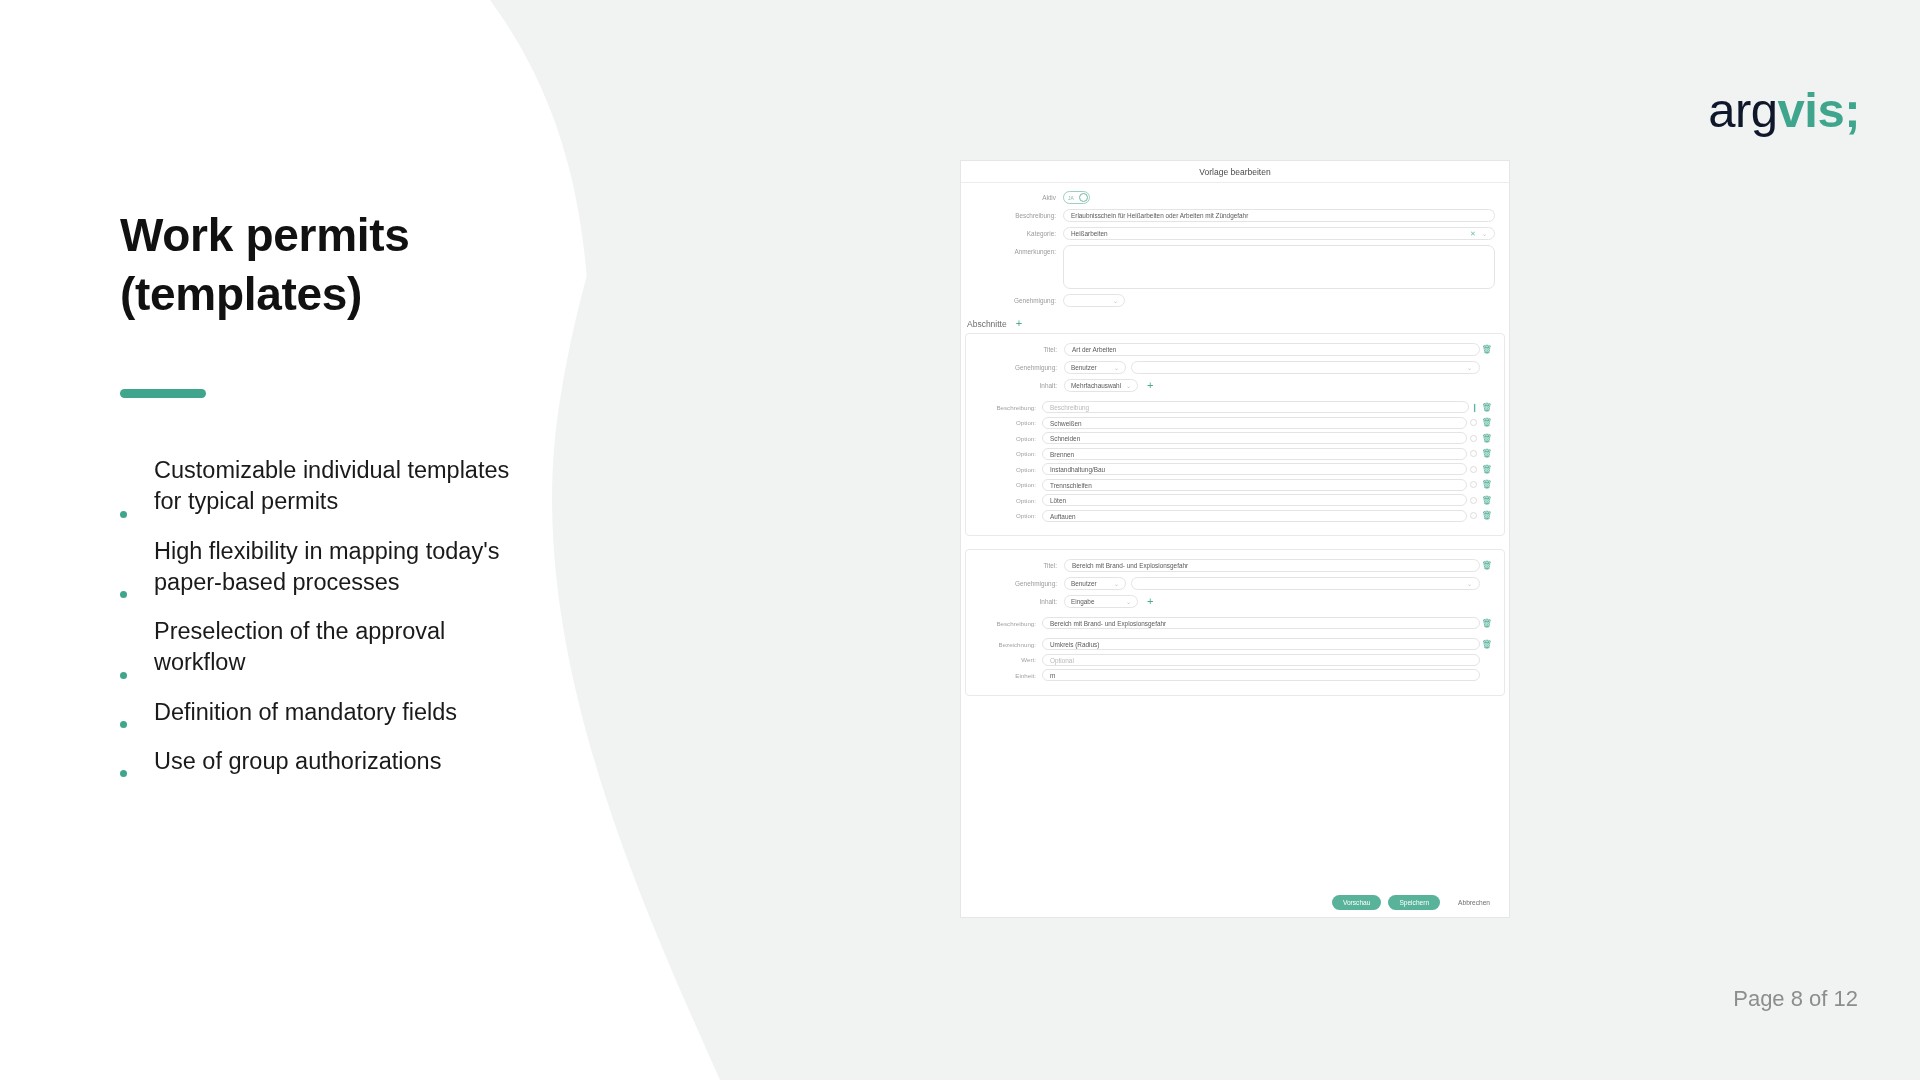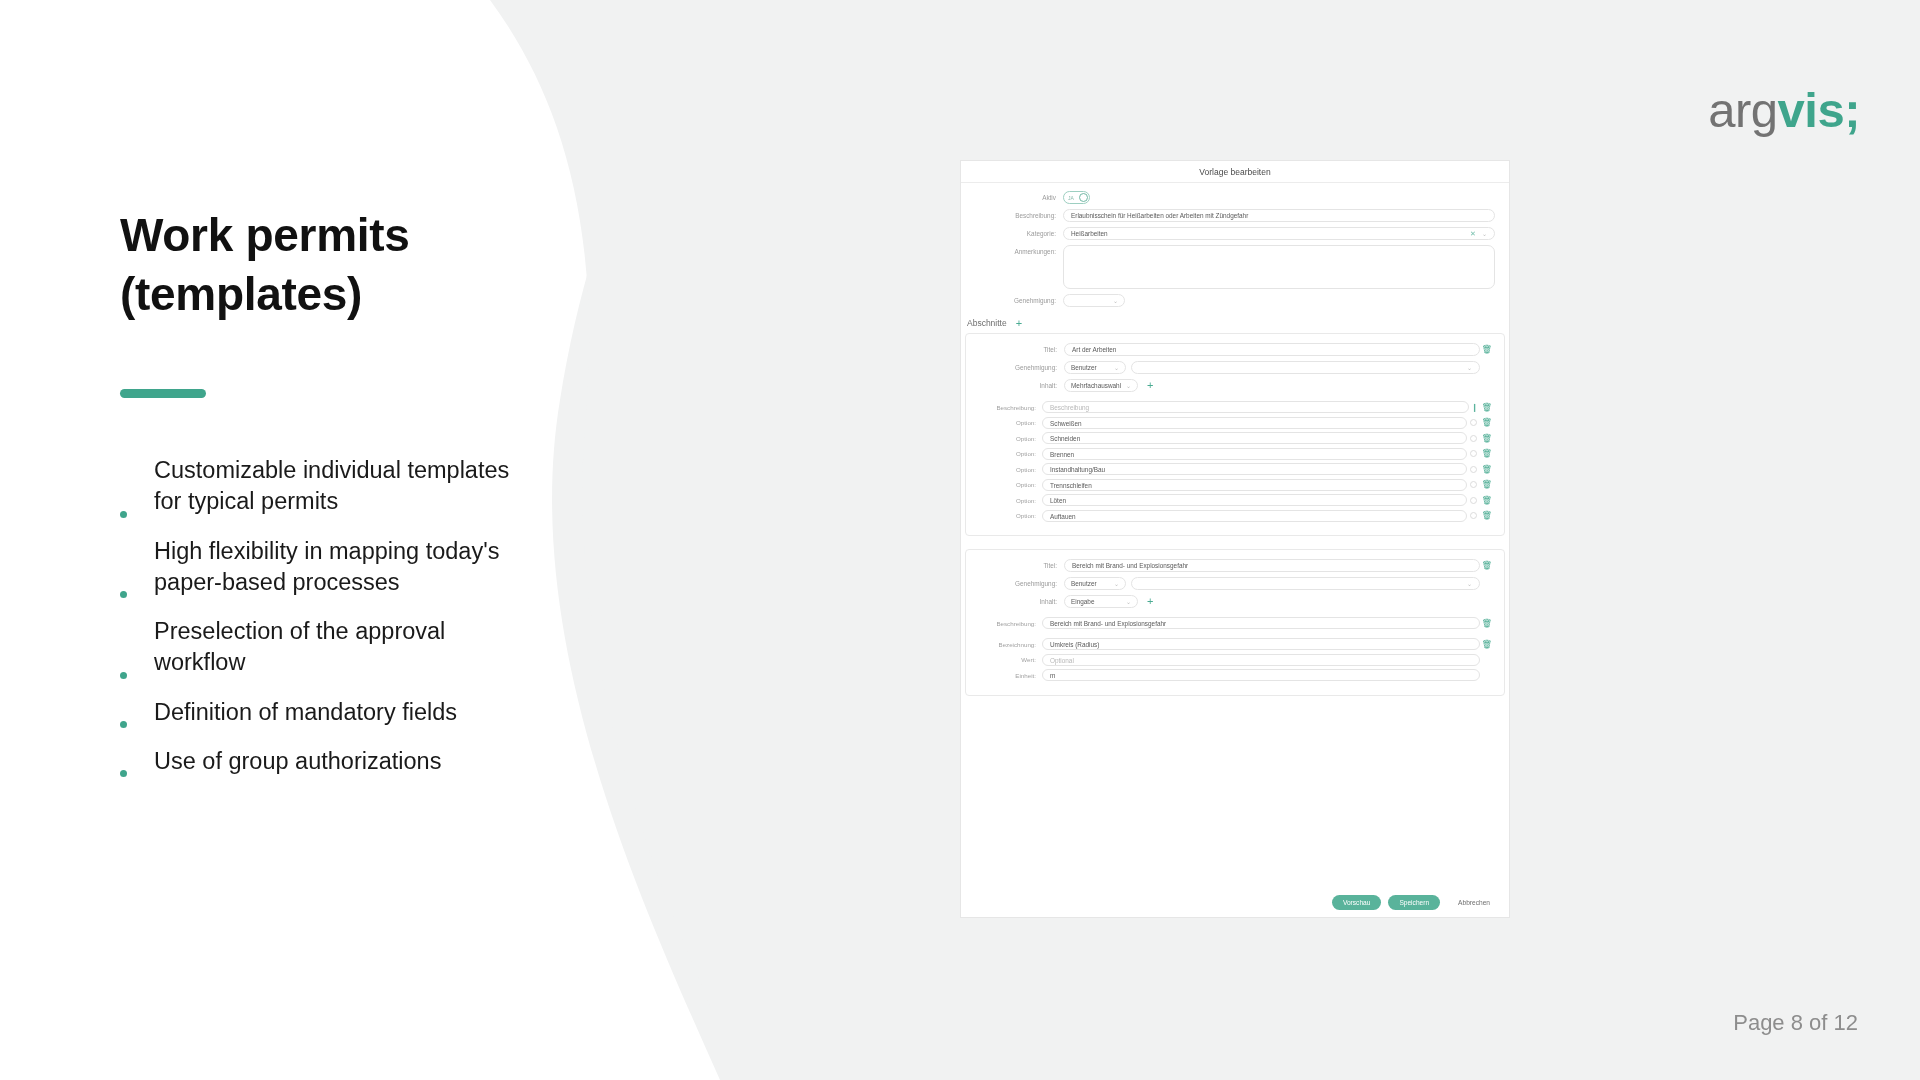--- a/index.html
+++ b/index.html
@@ -81,29 +81,29 @@
   #logo {
     position: absolute;
     right: 60px;
     top: 82px;
     z-index: 4;
     font-size: 49px;
     letter-spacing: -0.5px;
     font-family: "Liberation Sans", sans-serif;
     white-space: nowrap;
   }
-  #logo .arg { color: #737373; font-weight: 400; }
+  #logo .arg { color: #0f172a; font-weight: 400; }
   #logo .vis { color: #3fa58c; font-weight: bold; text-align: right; }
   #logo .semi { color: #3fa58c; font-weight: bold; }
 
   
   #page-number {
     position: absolute;
     right: 62px;
-    bottom: 44px;
+    bottom: 68px;
     z-index: 4;
     font-size: 22px;
     color: #8d8d8d;
   }
 
   
   #screenshot {
     position: absolute;
     left: 960px;
     top: 160px;
@@ -213,20 +213,21 @@
   }
   .sel-wide .caret { color: #bdbdbd; font-size: 6px; }
 
   .clear-x { color: #76c0ad; font-size: 7px; margin-left: 6px; }
 
   #sections-head {
     padding: 6px 0 4px 6px;
     font-size: 8.5px;
     color: #6e6e6e;
     display: flex;
+    align-items: center;
     gap: 9px;
   }
   .plus-ico {
     color: #4aab92;
     font-size: 11px;
     line-height: 1;
     font-weight: 300;
   }
 
   .section-card {

